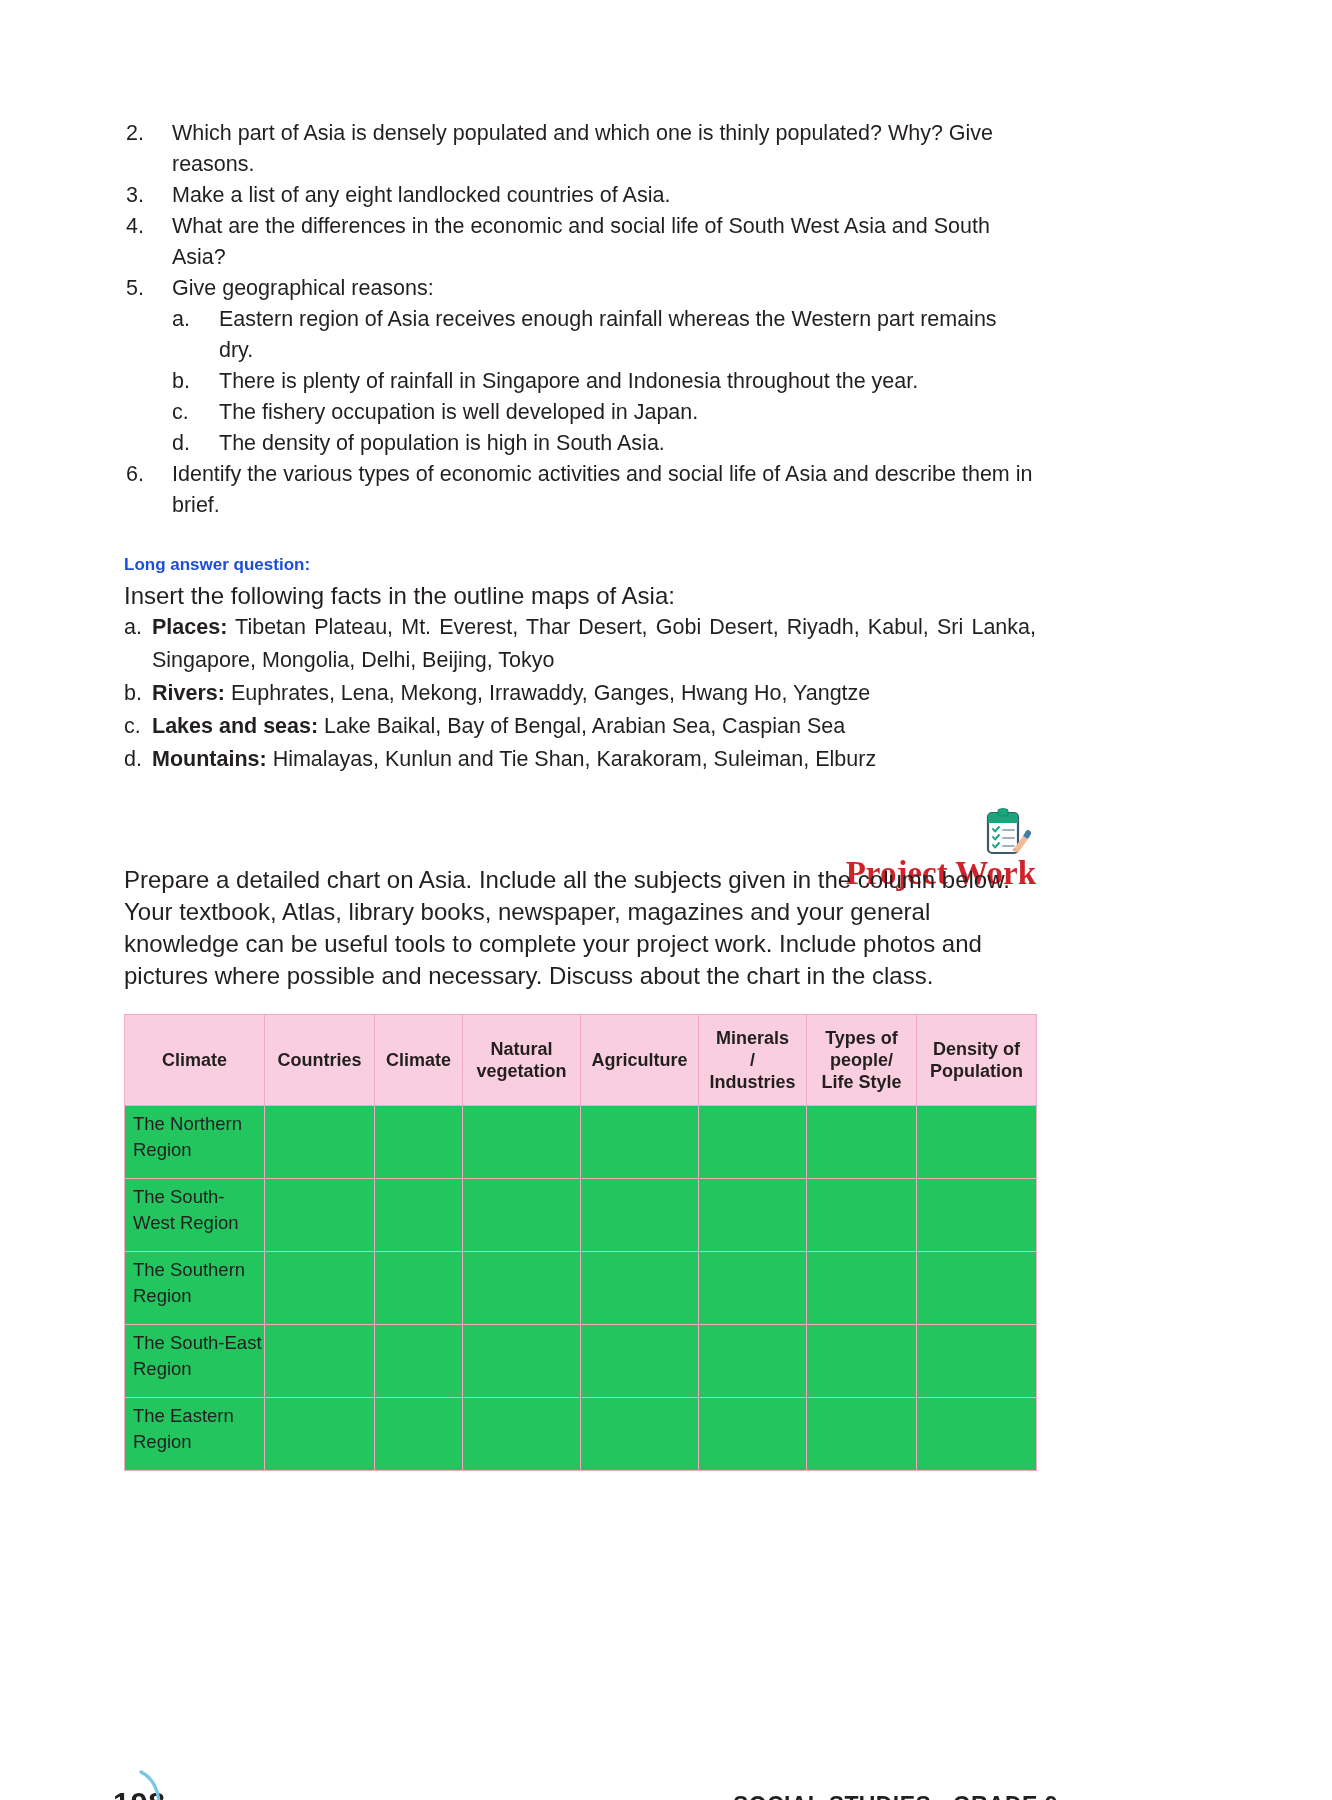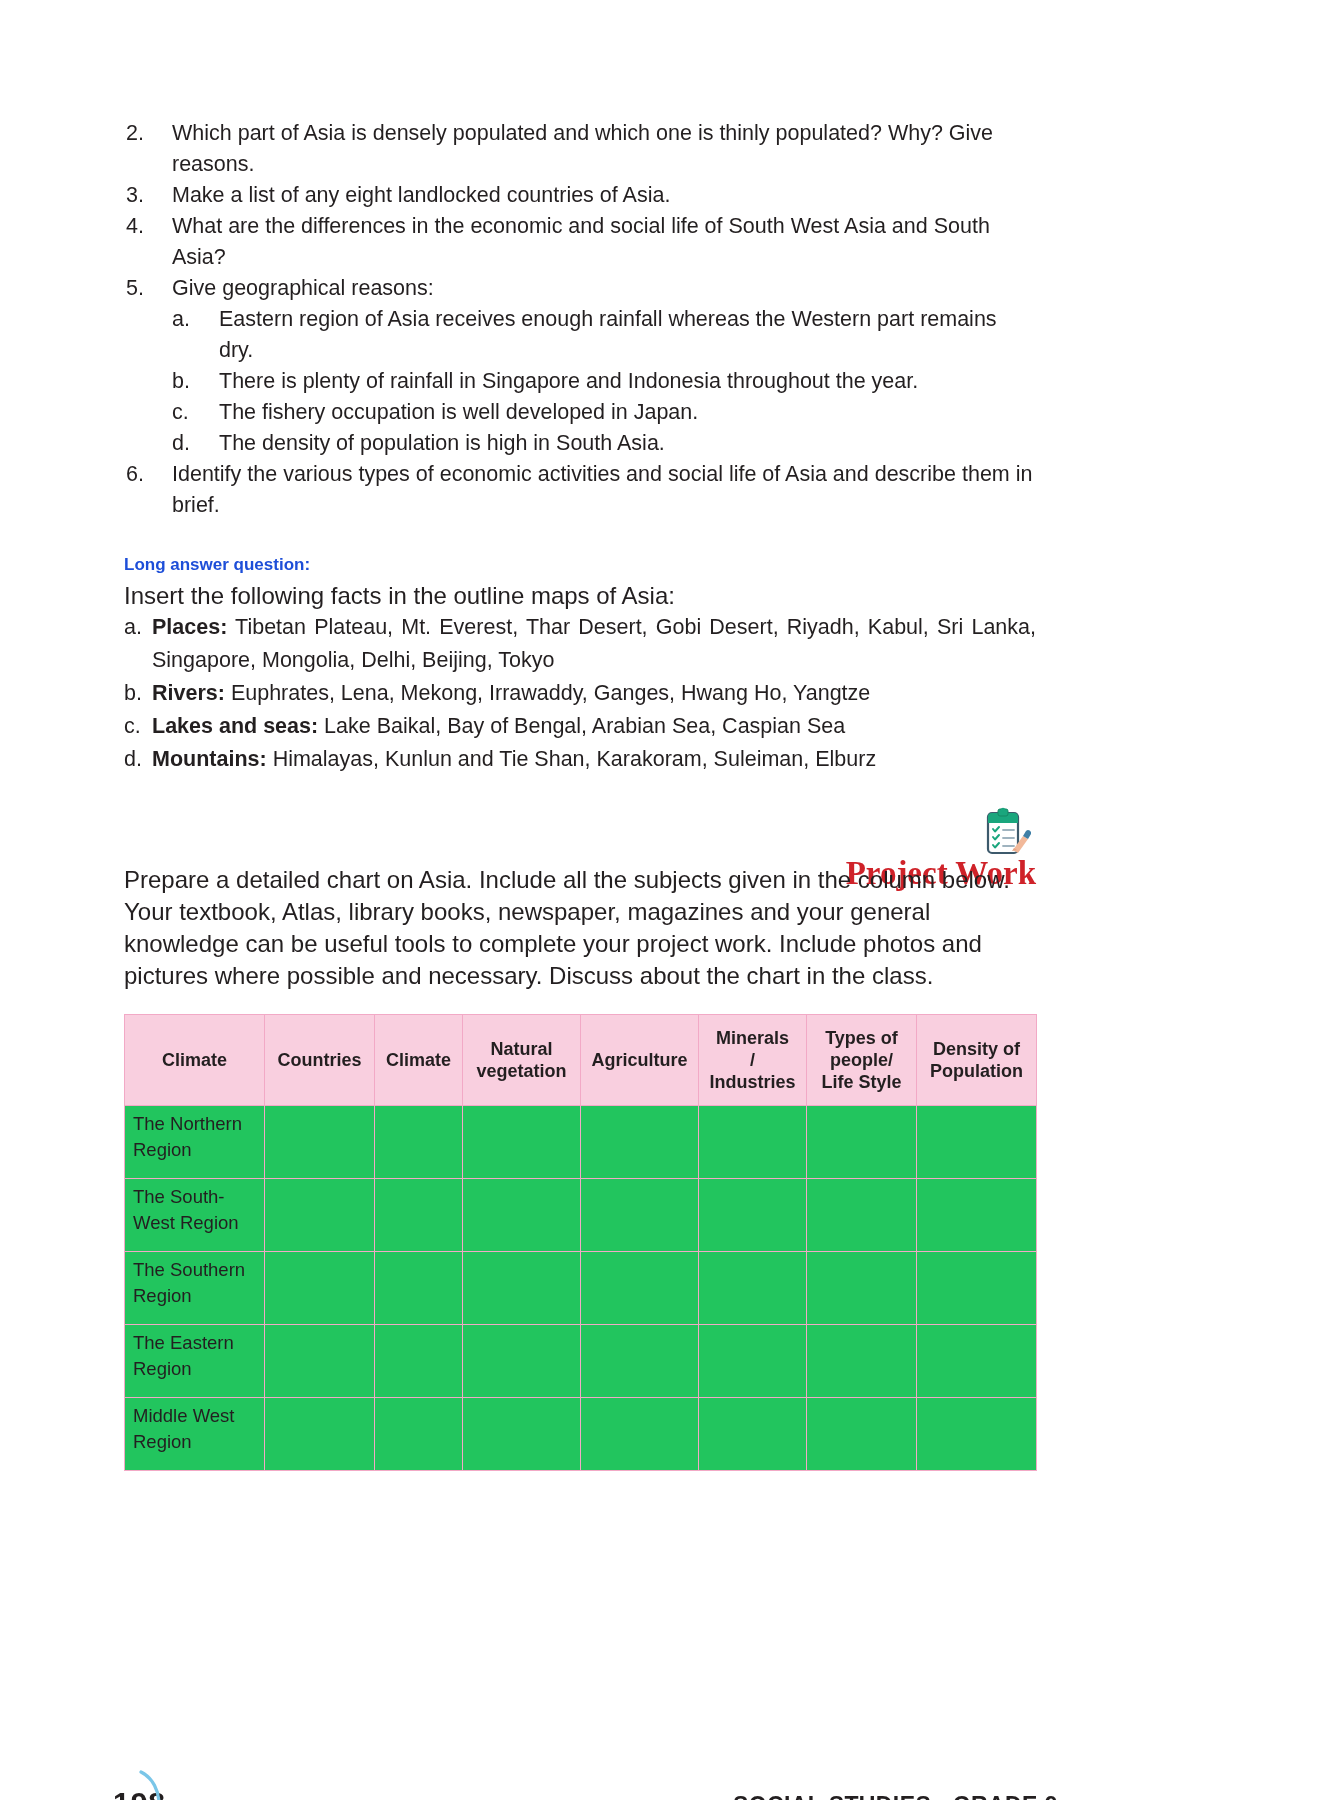--- a/index.html
+++ b/index.html
@@ -355,31 +355,31 @@
           <td class="rowlabel">The Southern Region</td>
           <td></td>
           <td></td>
           <td></td>
           <td></td>
           <td></td>
           <td></td>
           <td></td>
         </tr>
         <tr>
+          <td class="rowlabel">The South-East Region</td>
+          <td></td>
+          <td></td>
+          <td></td>
+          <td></td>
+          <td></td>
+          <td></td>
+          <td></td>
+        </tr>
+        <tr>
           <td class="rowlabel">The Eastern Region</td>
-          <td></td>
-          <td></td>
-          <td></td>
-          <td></td>
-          <td></td>
-          <td></td>
-          <td></td>
-        </tr>
-        <tr>
-          <td class="rowlabel">Middle West Region</td>
           <td></td>
           <td></td>
           <td></td>
           <td></td>
           <td></td>
           <td></td>
           <td></td>
         </tr>
       </tbody>
     </table>

